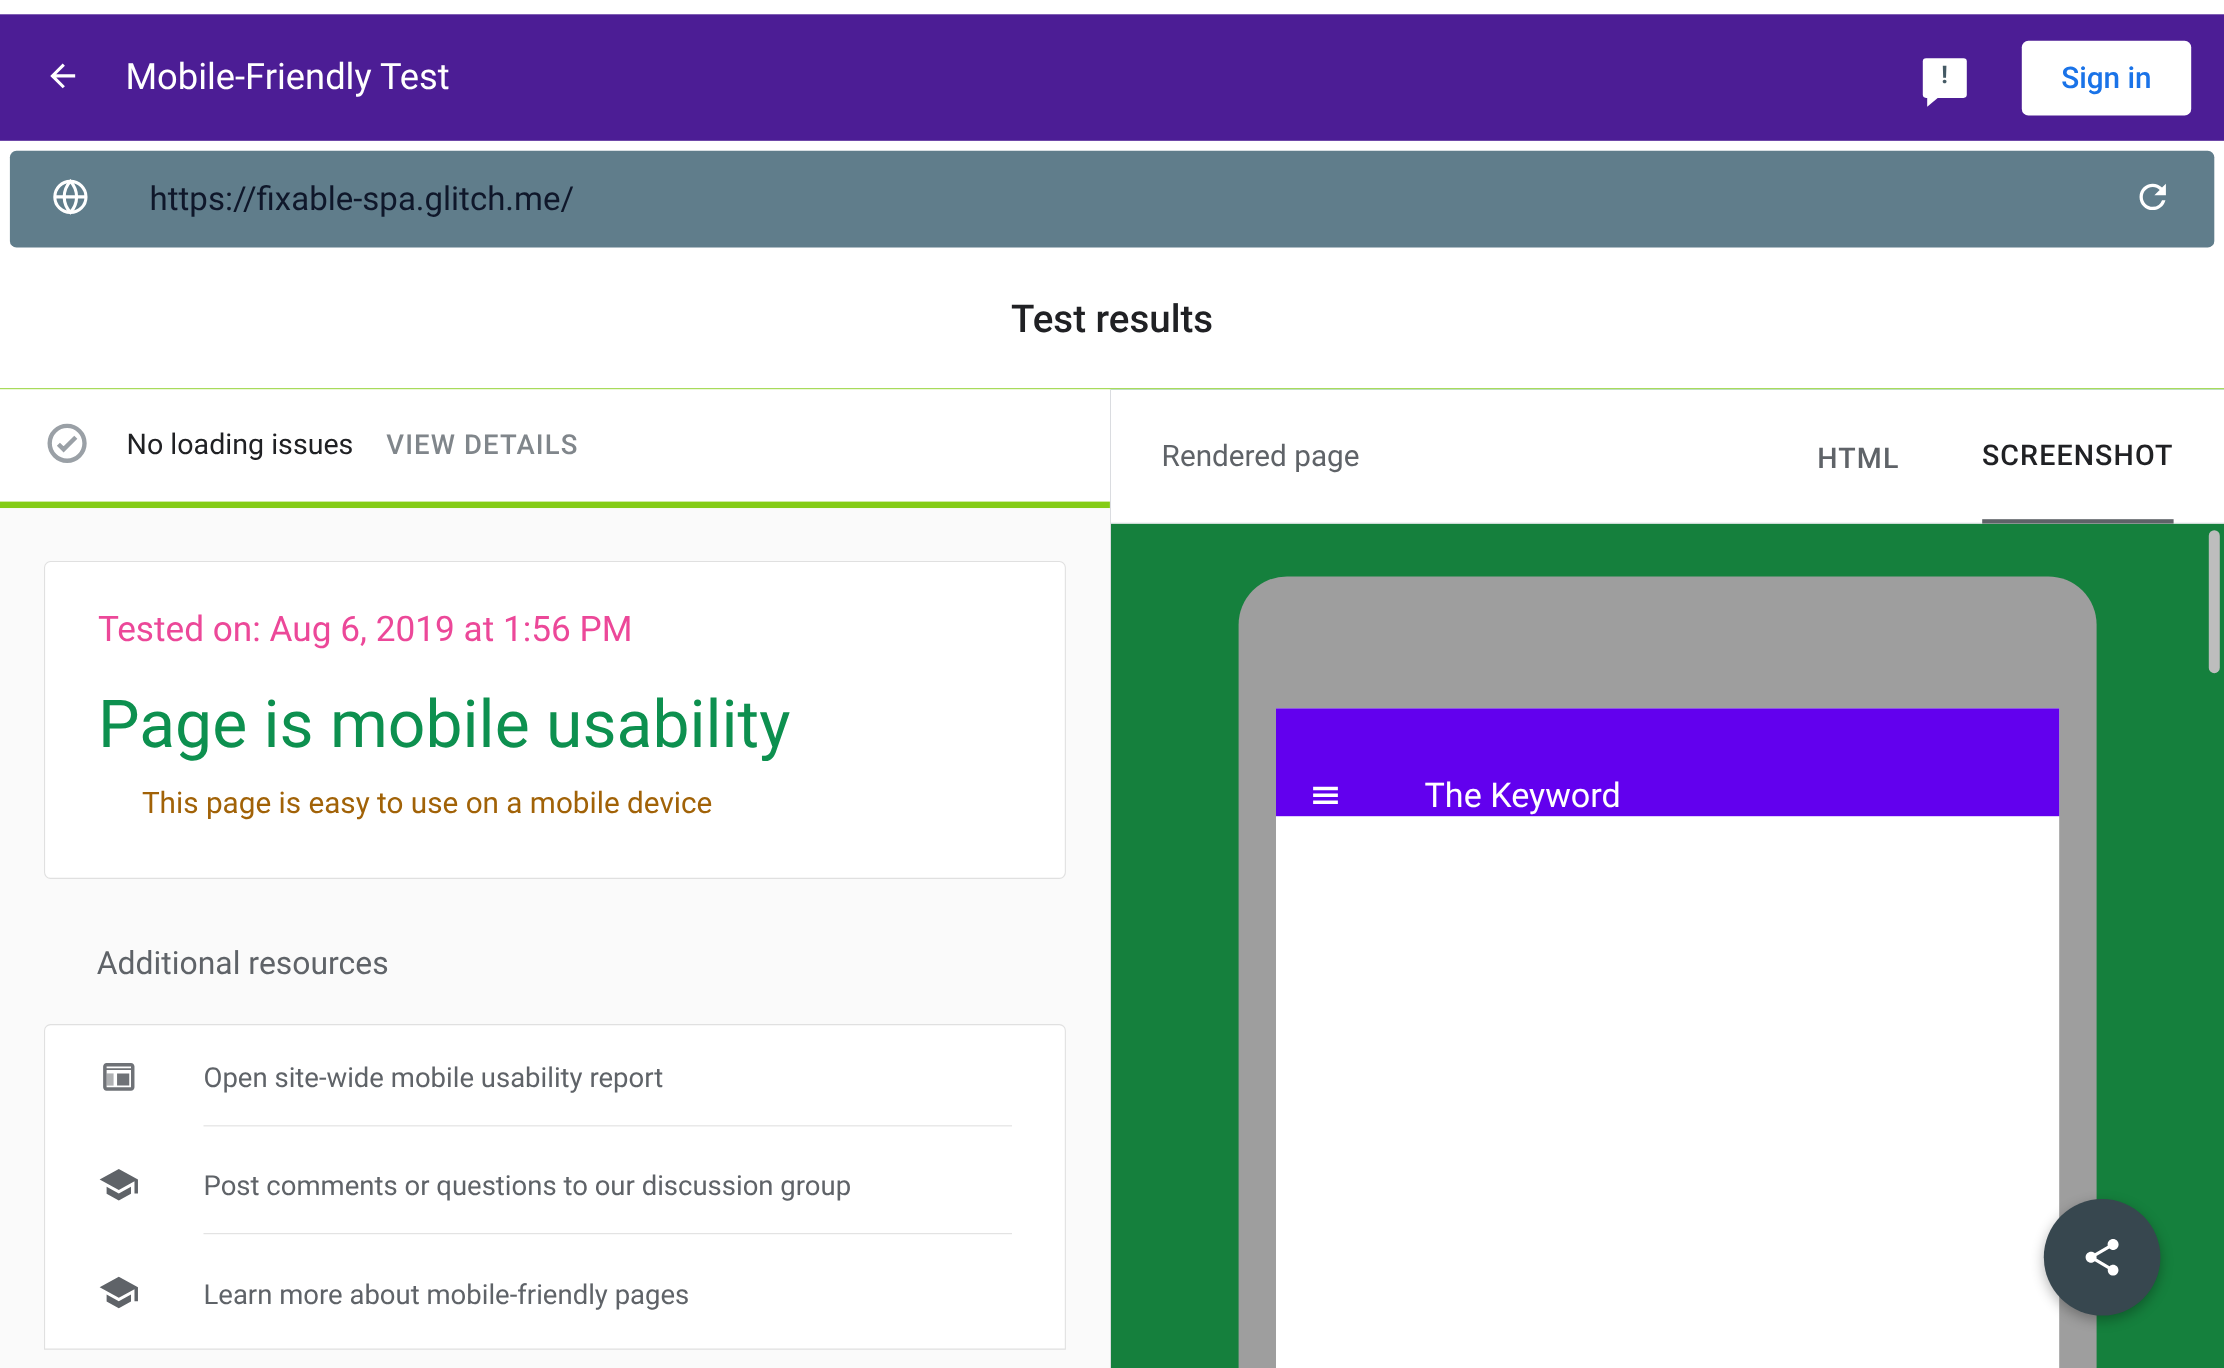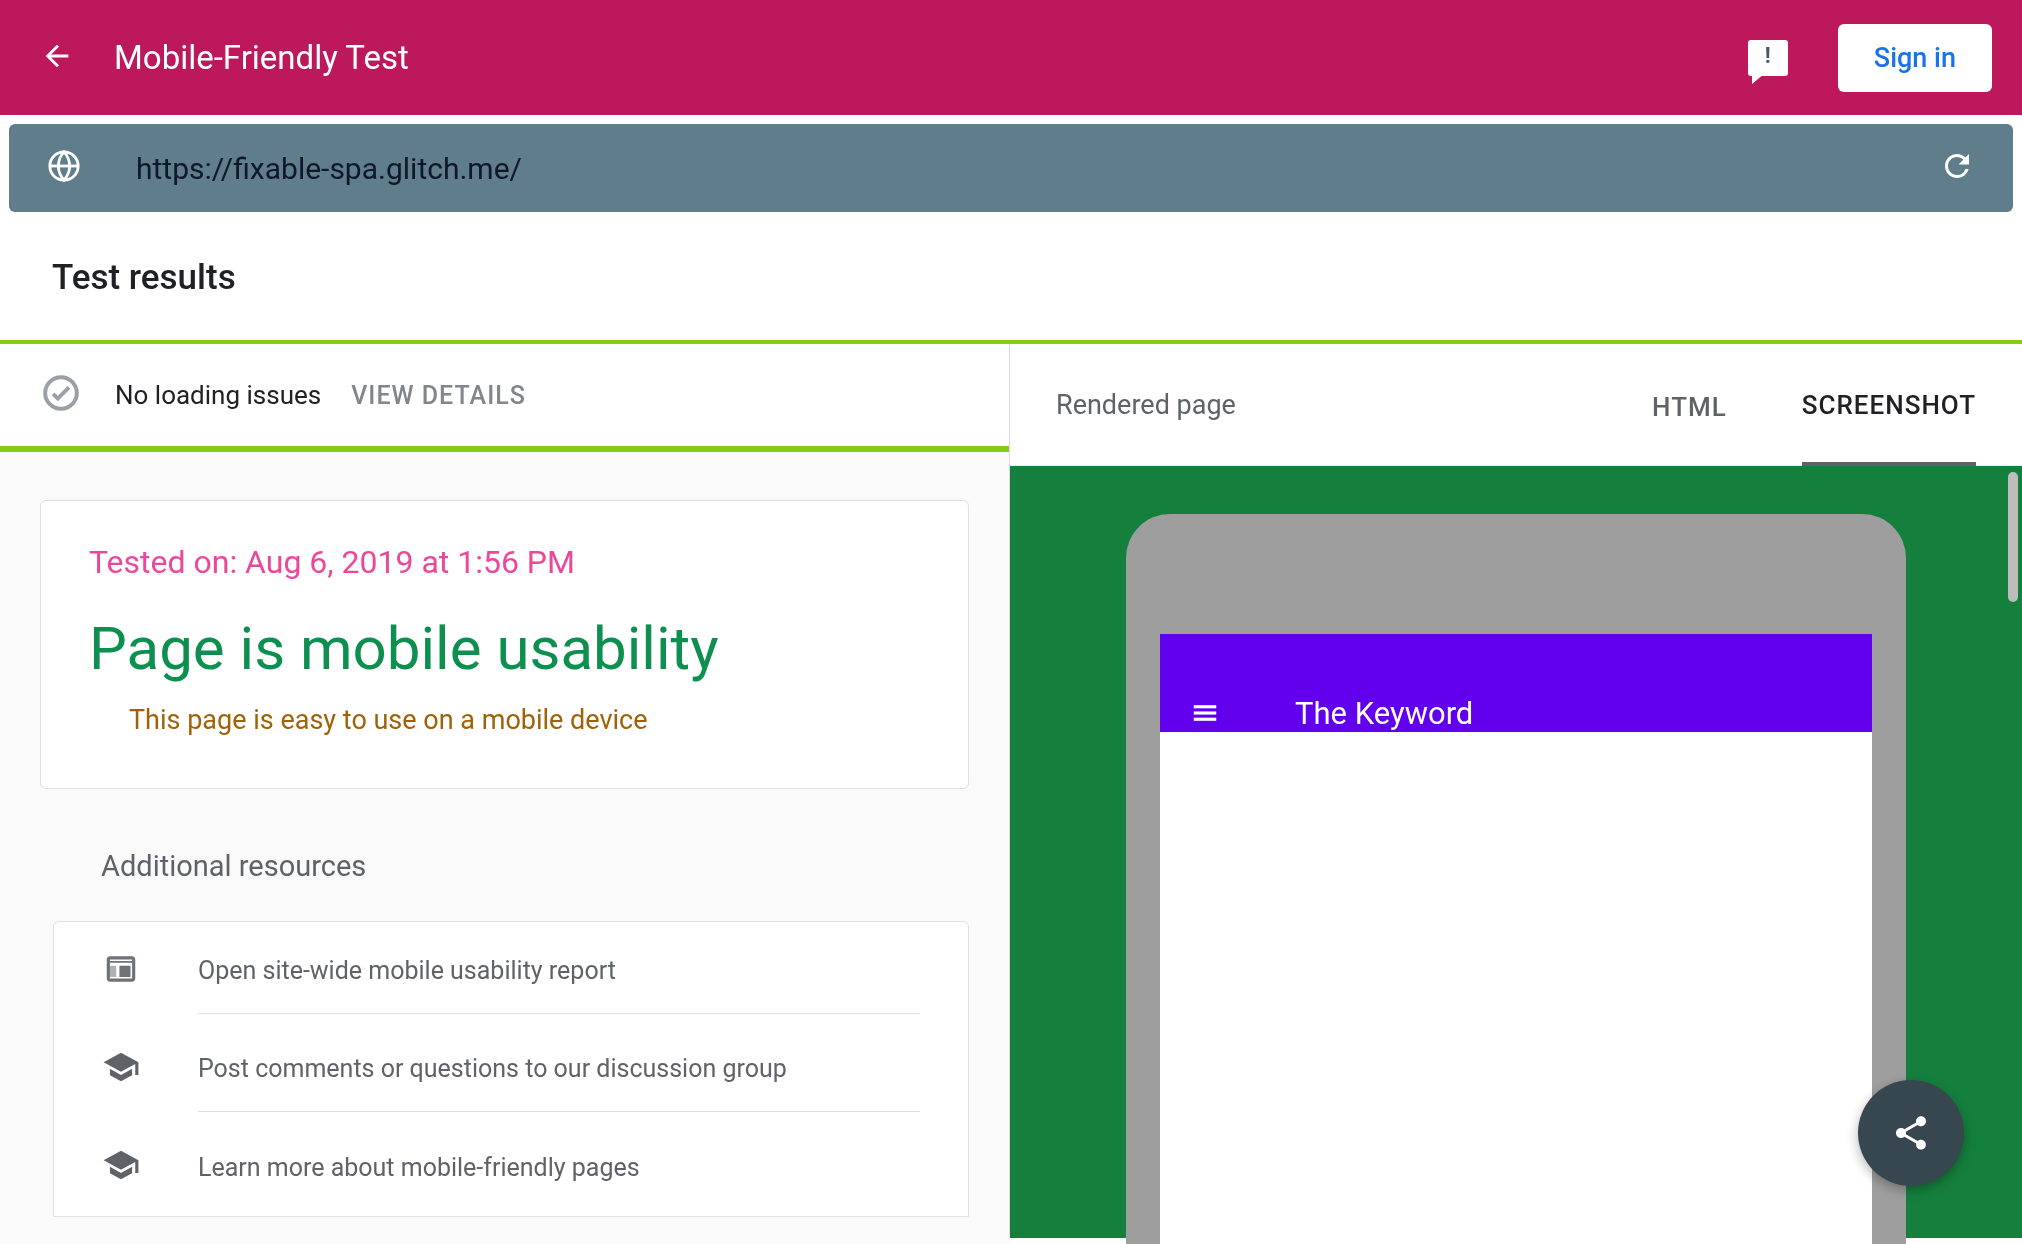--- a/index.html
+++ b/index.html
@@ -9,25 +9,26 @@
       font-family: 'Roboto', -apple-system, BlinkMacSystemFont, 'Segoe UI', Arial, sans-serif;
     }
     body {
       background: #fff;
       width: 2022px;
       height: 1244px;
       overflow: hidden;
       position: relative;
     }
     .header {
-      background: #be185d;
+      background: #4c1d95;
       height: 115px;
       display: flex;
       align-items: center;
       padding: 0 30px 0 40px;
+      margin-top: 13px;
     }
     .back-arrow {
       color: #fff;
       margin-right: 40px;
       cursor: pointer;
     }
     .header-title {
       color: #fff;
       font-size: 33px;
       font-weight: 400;
@@ -85,21 +86,22 @@
       color: #0f172a;
       font-size: 30px;
       flex: 1;
     }
     .refresh-icon {
       color: #fff;
       cursor: pointer;
     }
     .test-results-header {
       padding: 36px 52px 42px;
-      border-bottom: 4px solid #84cc16;
+      border-bottom: 1px solid #84cc16;
+      text-align: center;
     }
     .test-results-title {
       font-size: 35px;
       font-weight: 500;
       color: #202124;
     }
     .main-content {
       display: flex;
       height: calc(100% - 350px);
     }
@@ -155,21 +157,20 @@
       color: #0d904f;
       margin-bottom: 20px;
     }
     .result-description {
       font-size: 27px;
       color: #a16207;
       margin-left: 40px;
     }
     .additional-resources {
       margin-top: 60px;
-      margin-left: 13px;
     }
     .additional-title {
       font-size: 29px;
       color: #5f6368;
       padding-left: 48px;
       margin-bottom: 38px;
     }
     .resource-list {
       background: #fff;
       border: 1px solid #e0e0e0;

